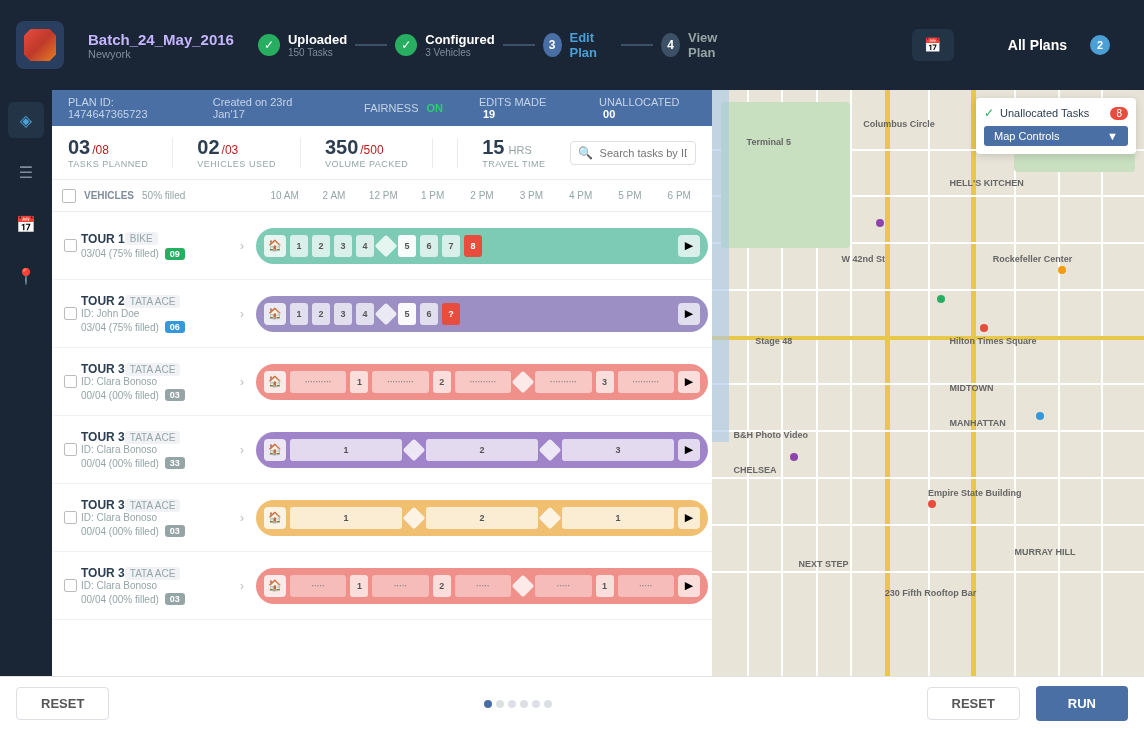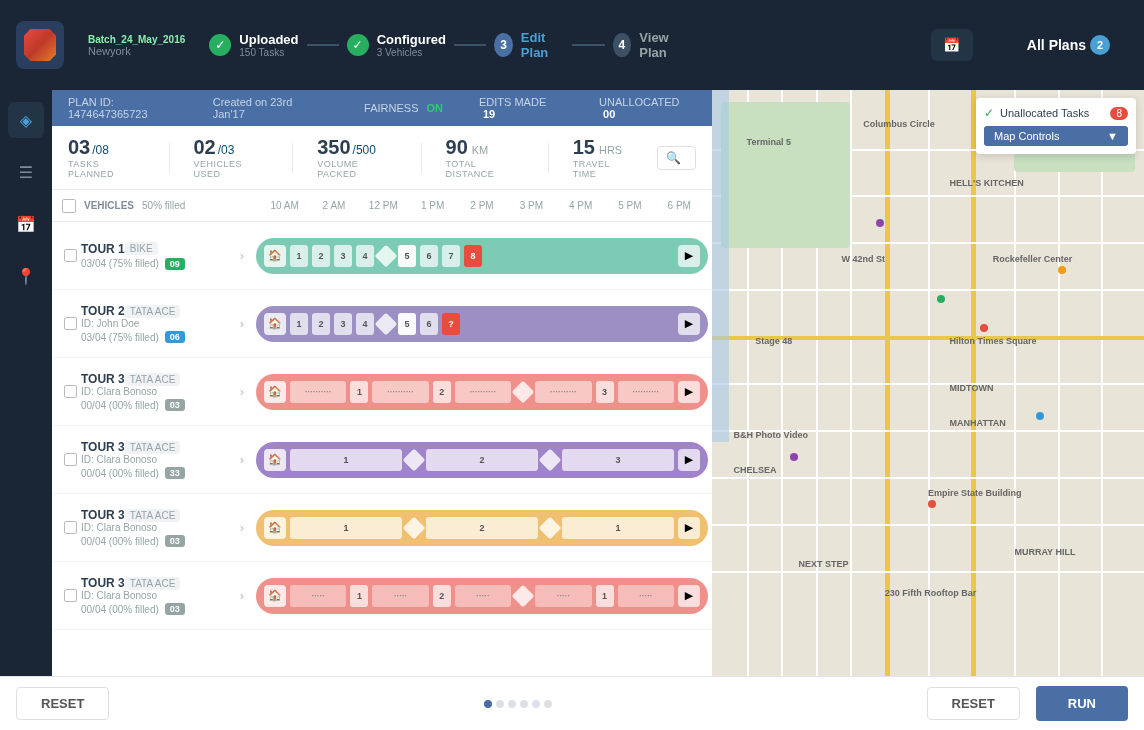--- a/index.html
+++ b/index.html
@@ -21,21 +21,21 @@
       display: flex; align-items: center; justify-content: center;
       flex-shrink: 0;
     }
     .logo-icon {
       width: 32px; height: 32px;
       background: linear-gradient(135deg, #e74c3c 0%, #c0392b 50%, #e67e22 100%);
       border-radius: 4px;
       clip-path: polygon(20% 0%, 80% 0%, 100% 20%, 100% 80%, 80% 100%, 20% 100%, 0% 80%, 0% 20%);
     }
     .batch-info { flex-shrink: 0; }
-    .batch-title { color: #86efac; font-size: 10px; font-weight: 600; }
+    .batch-title { color: #c4b5fd; font-size: 15px; font-weight: 600; }
     .batch-sub { color: #7f8c9a; font-size: 11px; }
 
     .steps-area {
       display: flex; align-items: center; gap: 0; flex: 1;
     }
     .step { display: flex; align-items: center; gap: 8px; }
     .step-check {
       width: 22px; height: 22px; border-radius: 50%;
       background: #27ae60; display: flex; align-items: center; justify-content: center;
       color: white; font-size: 12px;
@@ -66,21 +66,21 @@
 
     .all-plans-btn {
       background: #1a2535;
       border: none;
       border-radius: 6px;
       color: white;
       font-size: 14px;
       font-weight: 600;
       padding: 10px 18px;
       cursor: pointer;
-      display: flex; align-items: center; gap: 4px;
+      display: flex; align-items: center; gap: 23px;
       position: relative;
     }
     .all-plans-badge {
       background: #4a9fd4;
       border-radius: 50%;
       width: 20px; height: 20px;
       display: flex; align-items: center; justify-content: center;
       font-size: 11px; color: white;
     }
 
@@ -139,21 +139,21 @@
     .stats-bar {
       display: flex;
       align-items: center;
       padding: 10px 16px;
       gap: 24px;
       border-bottom: 1px solid #e8ecf0;
     }
     .stat-item { display: flex; flex-direction: column; }
     .stat-main { display: flex; align-items: baseline; gap: 2px; }
     .stat-val { font-size: 20px; font-weight: 700; color: #2c3e50; }
-    .stat-max { font-size: 12px; color: #0c4a6e; }
+    .stat-max { font-size: 12px; color: #b91c1c; }
     .stat-label { font-size: 9px; color: #95a5a6; text-transform: uppercase; letter-spacing: 0.5px; }
     .stats-divider { width: 1px; height: 30px; background: #e8ecf0; }
     .search-box {
       flex: 1;
       display: flex; align-items: center;
       border: 1px solid #dce0e5;
       border-radius: 4px;
       padding: 4px 8px;
       gap: 6px;
     }
@@ -477,27 +477,20 @@
       </div>
       <div class="stats-divider"></div>
       <div class="stat-item">
         <div class="stat-main">
           <span class="stat-val">350</span>
           <span class="stat-max">/500</span>
         </div>
         <div class="stat-label">VOLUME PACKED</div>
       </div>
       <div class="stats-divider"></div>
-      <div class="stat-item">
-        <div class="stat-main">
-          <span class="stat-val">90</span>
-          <span class="stat-max" style="font-size:11px;color:#95a5a6;margin-left:2px;">KM</span>
-        </div>
-        <div class="stat-label">TOTAL DISTANCE</div>
-      </div>
       <div class="stats-divider"></div>
       <div class="stat-item">
         <div class="stat-main">
           <span class="stat-val">15</span>
           <span class="stat-max" style="font-size:11px;color:#95a5a6;margin-left:2px;">HRS</span>
         </div>
         <div class="stat-label">TRAVEL TIME</div>
       </div>
       <div class="search-box">
         <span class="search-icon">🔍</span>

